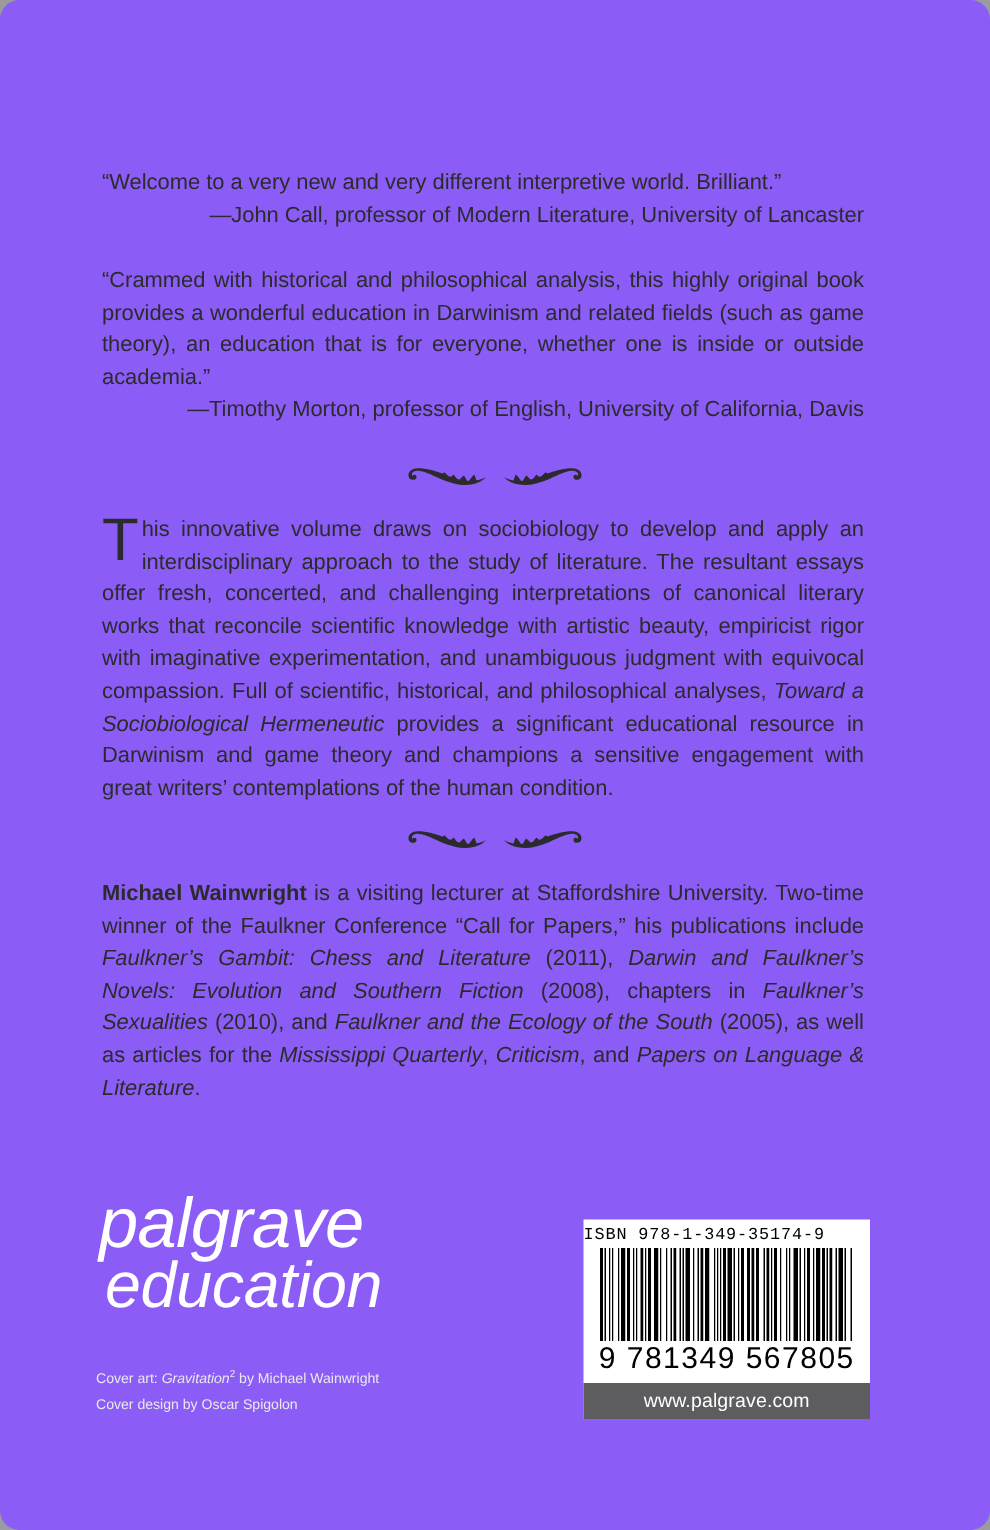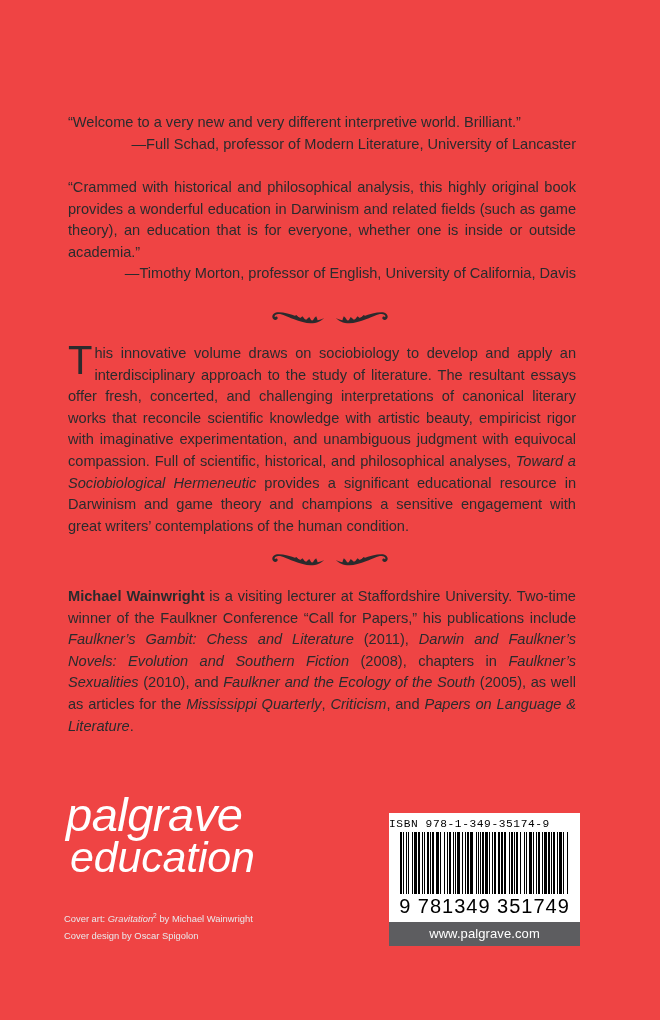--- a/index.html
+++ b/index.html
@@ -12,21 +12,22 @@
     background: #9a9b9f;
     font-family: "Liberation Sans", sans-serif;
     color: #2b2b2d;
     overflow: hidden;
     position: relative;
   }
 
   .cover {
     position: absolute;
     inset: 0;
-    background: #ef4444;
+    background: #8b5cf6;
+    border-radius: 13px;
   }
 
   
   .blurbs {
     position: absolute;
     left: 68px;
     top: 112px;
     width: 508px;
   }
   .blurb {
@@ -204,21 +205,21 @@
   }
 </style>
 </head>
 <body>
 
 <div class="cover">
 
   <div class="blurbs">
     <div class="blurb">
       <p class="blurb-text nojustify">“Welcome to a very new and very different interpretive world. Brilliant.”</p>
-      <p class="blurb-attrib">—Full Schad, professor of Modern Literature, University of Lancaster</p>
+      <p class="blurb-attrib">—John Call, professor of Modern Literature, University of Lancaster</p>
     </div>
     <div class="blurb">
       <p class="blurb-text">“Crammed with historical and philosophical analysis, this highly original book provides a wonderful education in Darwinism and related fields (such as game theory), an education that is for everyone, whether one is inside or outside academia.”</p>
       <p class="blurb-attrib">—Timothy Morton, professor of English, University of California, Davis</p>
     </div>
   </div>
 
   <div class="orn-one ornament">
     <svg width="120" height="26" viewBox="0 0 120 26" xmlns="http://www.w3.org/2000/svg">
       <g fill="#2b2b2d">
@@ -378,17 +379,17 @@
         <span style="flex: 2 0 0px; background: rgb(255, 255, 255);"></span>
         <span style="flex: 1 0 0px; background: rgb(0, 0, 0);"></span>
         <span style="flex: 1 0 0px; background: rgb(255, 255, 255);"></span>
         <span style="flex: 2 0 0px; background: rgb(0, 0, 0);"></span>
         <span style="flex: 1 0 0px; background: rgb(255, 255, 255);"></span>
         <span style="flex: 1 0 0px; background: rgb(0, 0, 0);"></span>
         <span style="flex: 3 0 0px; background: rgb(255, 255, 255);"></span>
         <span style="flex: 1 0 0px; background: rgb(0, 0, 0);"></span>
         <span style="flex: 1 0 0px; background: rgb(255, 255, 255);"></span>
       </div>
-    <div class="barcode-digits">9  781349  351749</div>
+    <div class="barcode-digits">9  781349  567805</div>
     <div class="url-bar">www.palgrave.com</div>
   </div>
 
 </div>
 
 </body></html>

